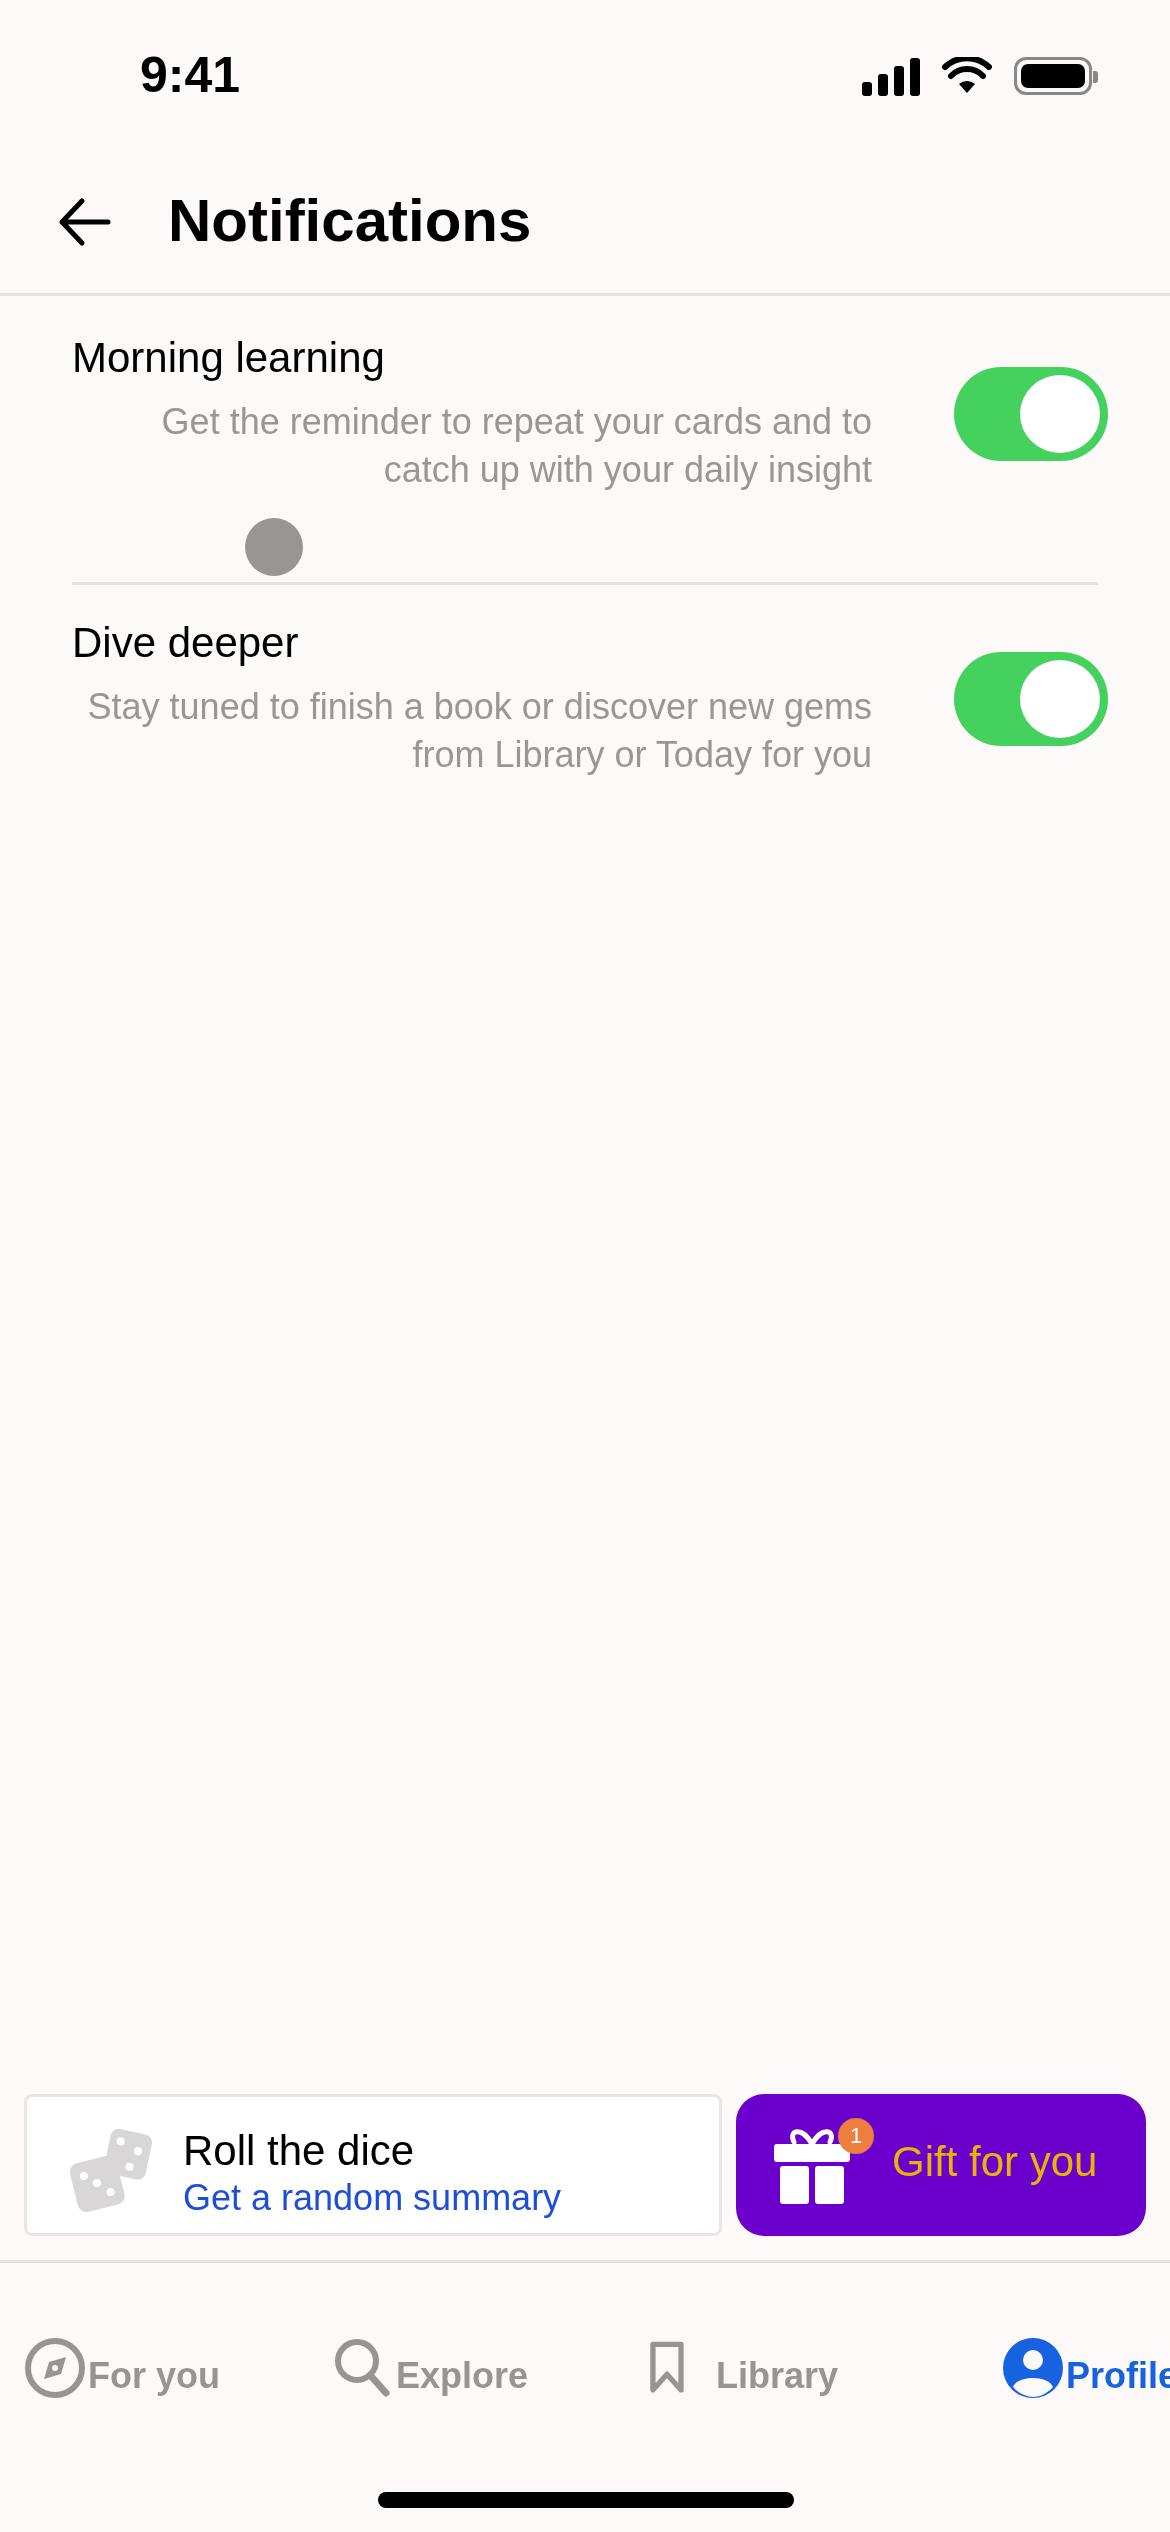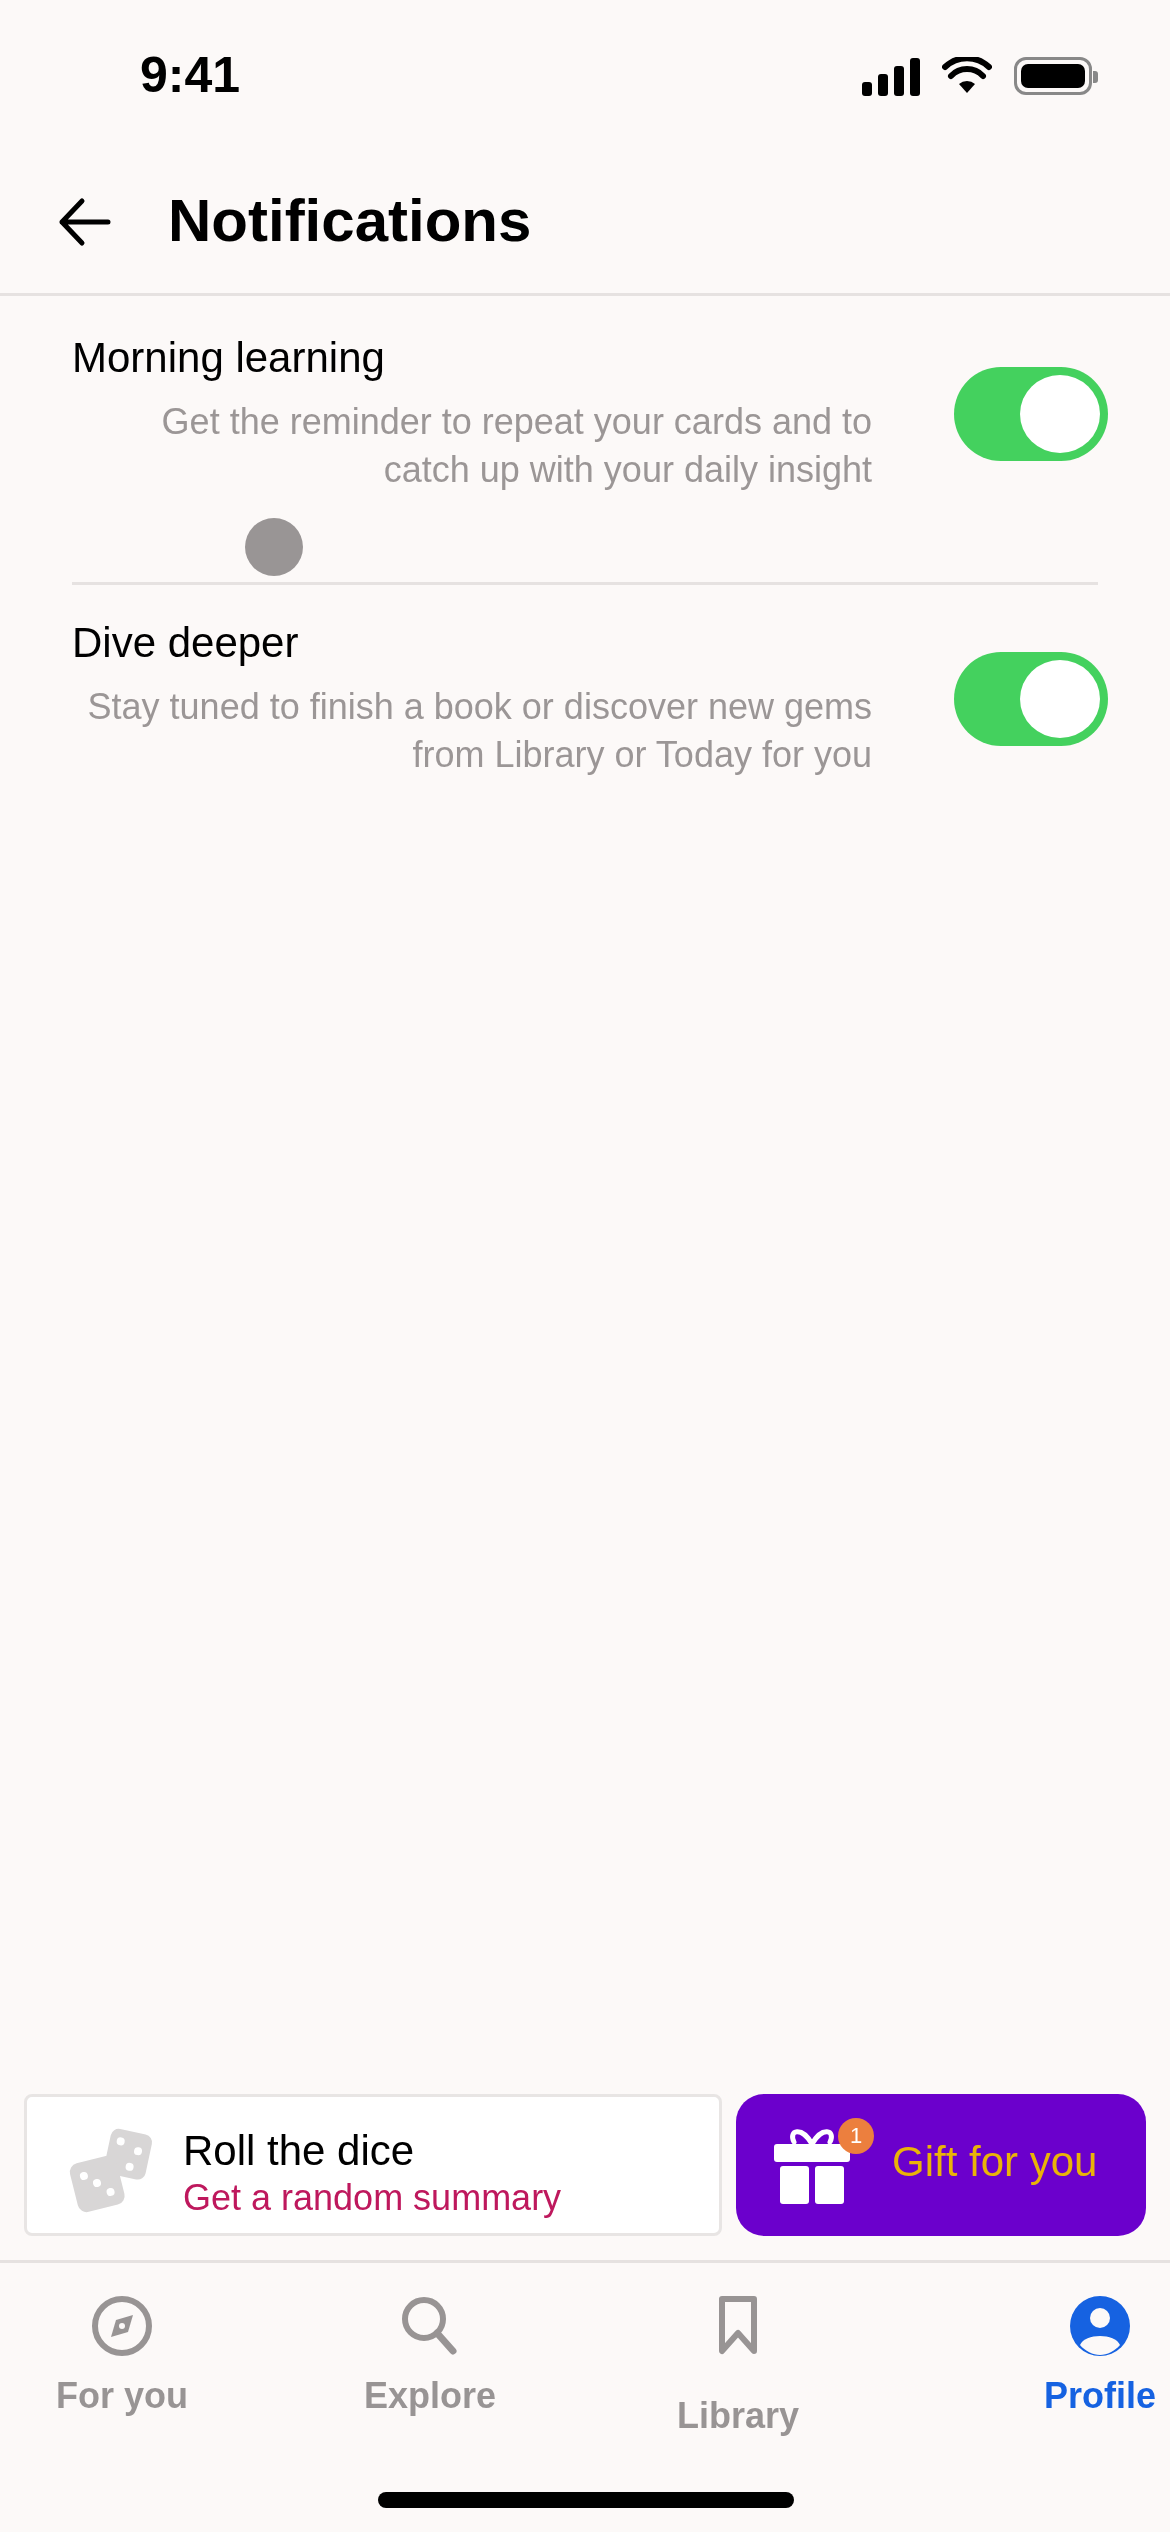--- a/index.html
+++ b/index.html
@@ -33,29 +33,29 @@
   .row-2 .toggle { top: 67px; }
   .row-3 .toggle { top: 67px; }
 
   .touch-indicator { position: absolute; left: 245px; top: 518px; width: 58px; height: 58px; border-radius: 50%; background: #999595; }
 
   
   .actions { position: absolute; left: 24px; top: 2094px; width: 1122px; height: 142px; display: flex; gap: 14px; }
   .dice-card { width: 698px; height: 142px; background: #fff; border: 3px solid #e8e5e4; border-radius: 8px; position: relative; cursor: pointer; }
   .dice-icon { position: absolute; left: 34px; top: 24px; width: 96px; height: 96px; }
   .dice-title { position: absolute; left: 156px; top: 30px; font-size: 42px; color: #000; }
-  .dice-sub { position: absolute; left: 156px; top: 80px; font-size: 36px; color: #be185d; }
+  .dice-sub { position: absolute; left: 156px; top: 80px; font-size: 36px; color: #1d4ed8; }
   .gift-card { width: 410px; height: 142px; background: #6b00cc; border-radius: 28px; position: relative; cursor: pointer; }
   .gift-icon { position: absolute; left: 36px; top: 28px; width: 80px; height: 84px; }
   .gift-badge { position: absolute; left: 102px; top: 24px; width: 36px; height: 36px; border-radius: 50%; background: #ec7f3e; color: #fff; font-size: 22px; display: flex; align-items: center; justify-content: center; }
   .gift-label { position: absolute; left: 156px; top: 44px; font-size: 42px; color: #eab308; }
 
   
   .tab-bar { position: absolute; left: 0; top: 2260px; width: 1170px; height: 272px; border-top: 3px solid #e6e2e1; }
-  .tab { position: absolute; top: 30px; width: 200px; height: 150px; display: flex; flex-direction: column; align-items: center; cursor: pointer; }
+  .tab { position: absolute; top: 30px; width: 200px; height: 150px; display: flex; flex-direction: row; align-items: center; cursor: pointer; }
   .tab svg { width: 66px; height: 66px; }
   .tab-label { margin-top: 16px; font-size: 36px; font-weight: 700; color: #989494; }
   .tab.active .tab-label { color: #1662e1; }
   .tab-1 { left: 22px; } .tab-2 { left: 330px; } .tab-3 { left: 638px; gap: 20px; } .tab-4 { left: 1000px; }
   .home-indicator { position: absolute; left: 378px; top: 2492px; width: 416px; height: 16px; border-radius: 8px; background: #000; }
 </style>
 </head>
 <body>
 
 <div class="status-bar">

